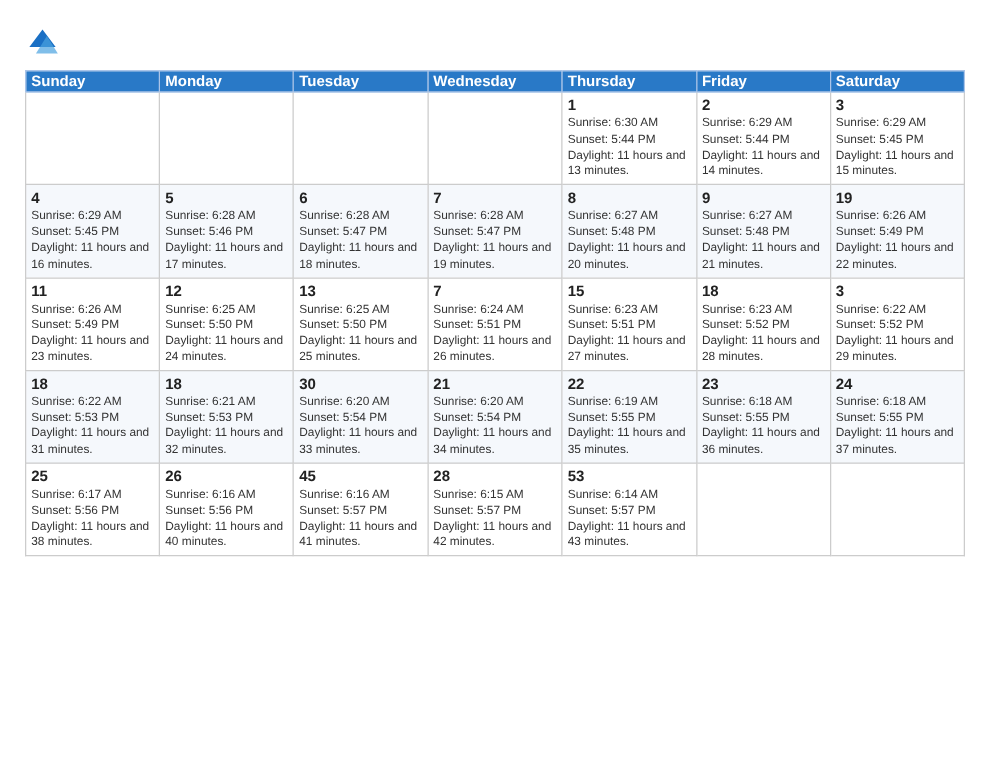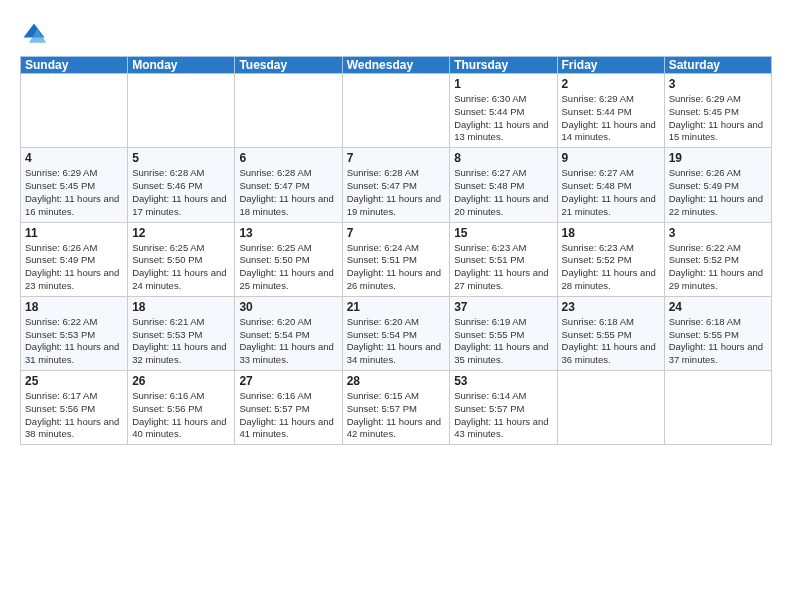--- a/index.html
+++ b/index.html
@@ -254,21 +254,21 @@
 Sunset: 5:54 PM
 Daylight: 11 hours and 33 minutes.</div>
         </td>
         <td>
           <span class="day-num">21</span>
           <div class="day-info">Sunrise: 6:20 AM
 Sunset: 5:54 PM
 Daylight: 11 hours and 34 minutes.</div>
         </td>
         <td>
-          <span class="day-num">37</span>
+          <span class="day-num">22</span>
           <div class="day-info">Sunrise: 6:19 AM
 Sunset: 5:55 PM
 Daylight: 11 hours and 35 minutes.</div>
         </td>
         <td>
           <span class="day-num">23</span>
           <div class="day-info">Sunrise: 6:18 AM
 Sunset: 5:55 PM
 Daylight: 11 hours and 36 minutes.</div>
         </td>
@@ -286,21 +286,21 @@
 Sunset: 5:56 PM
 Daylight: 11 hours and 38 minutes.</div>
         </td>
         <td>
           <span class="day-num">26</span>
           <div class="day-info">Sunrise: 6:16 AM
 Sunset: 5:56 PM
 Daylight: 11 hours and 40 minutes.</div>
         </td>
         <td>
-          <span class="day-num">27</span>
+          <span class="day-num">45</span>
           <div class="day-info">Sunrise: 6:16 AM
 Sunset: 5:57 PM
 Daylight: 11 hours and 41 minutes.</div>
         </td>
         <td>
           <span class="day-num">28</span>
           <div class="day-info">Sunrise: 6:15 AM
 Sunset: 5:57 PM
 Daylight: 11 hours and 42 minutes.</div>
         </td>

